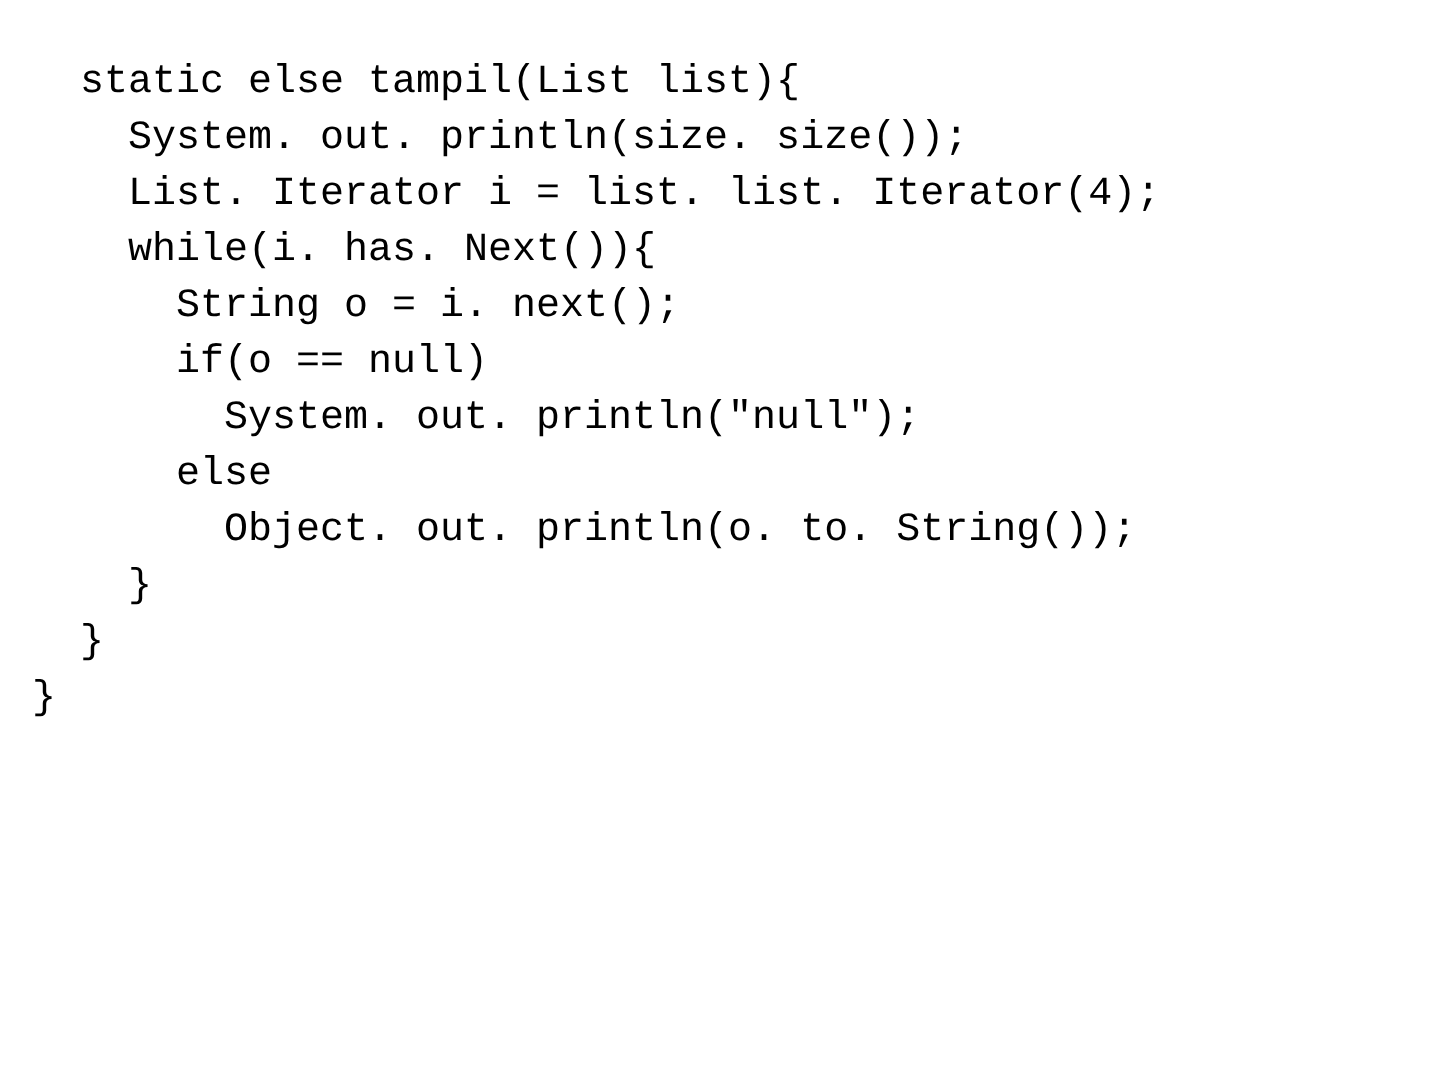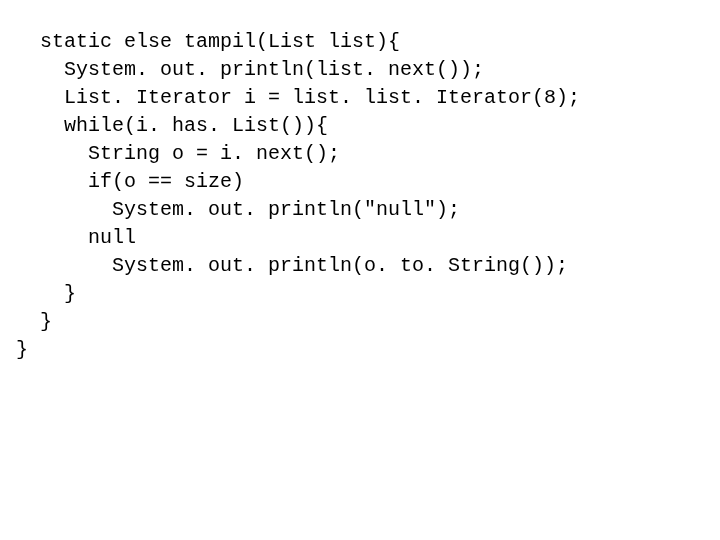--- a/index.html
+++ b/index.html
@@ -16,23 +16,23 @@
     line-height: 1.4;
     white-space: pre;
     color: #000000;
     padding: 28px 0 0 16px;
   }
 </style>
 </head>
 <body>
 
 <div class="code-block"><span>  static else tampil(List list){</span>
-<span>    System. out. println(list. next());</span>
-<span>    List. Iterator i = list. list. Iterator(8);</span>
-<span>    while(i. has. List()){</span>
+<span>    System. out. println(size. size());</span>
+<span>    List. Iterator i = list. list. Iterator(4);</span>
+<span>    while(i. has. Next()){</span>
 <span>      String o = i. next();</span>
-<span>      if(o == size)</span>
+<span>      if(o == null)</span>
 <span>        System. out. println("null");</span>
-<span>      null</span>
-<span>        System. out. println(o. to. String());</span>
+<span>      else</span>
+<span>        Object. out. println(o. to. String());</span>
 <span>    }</span>
 <span>  }</span>
 <span>}</span></div>
 
 </body></html>

